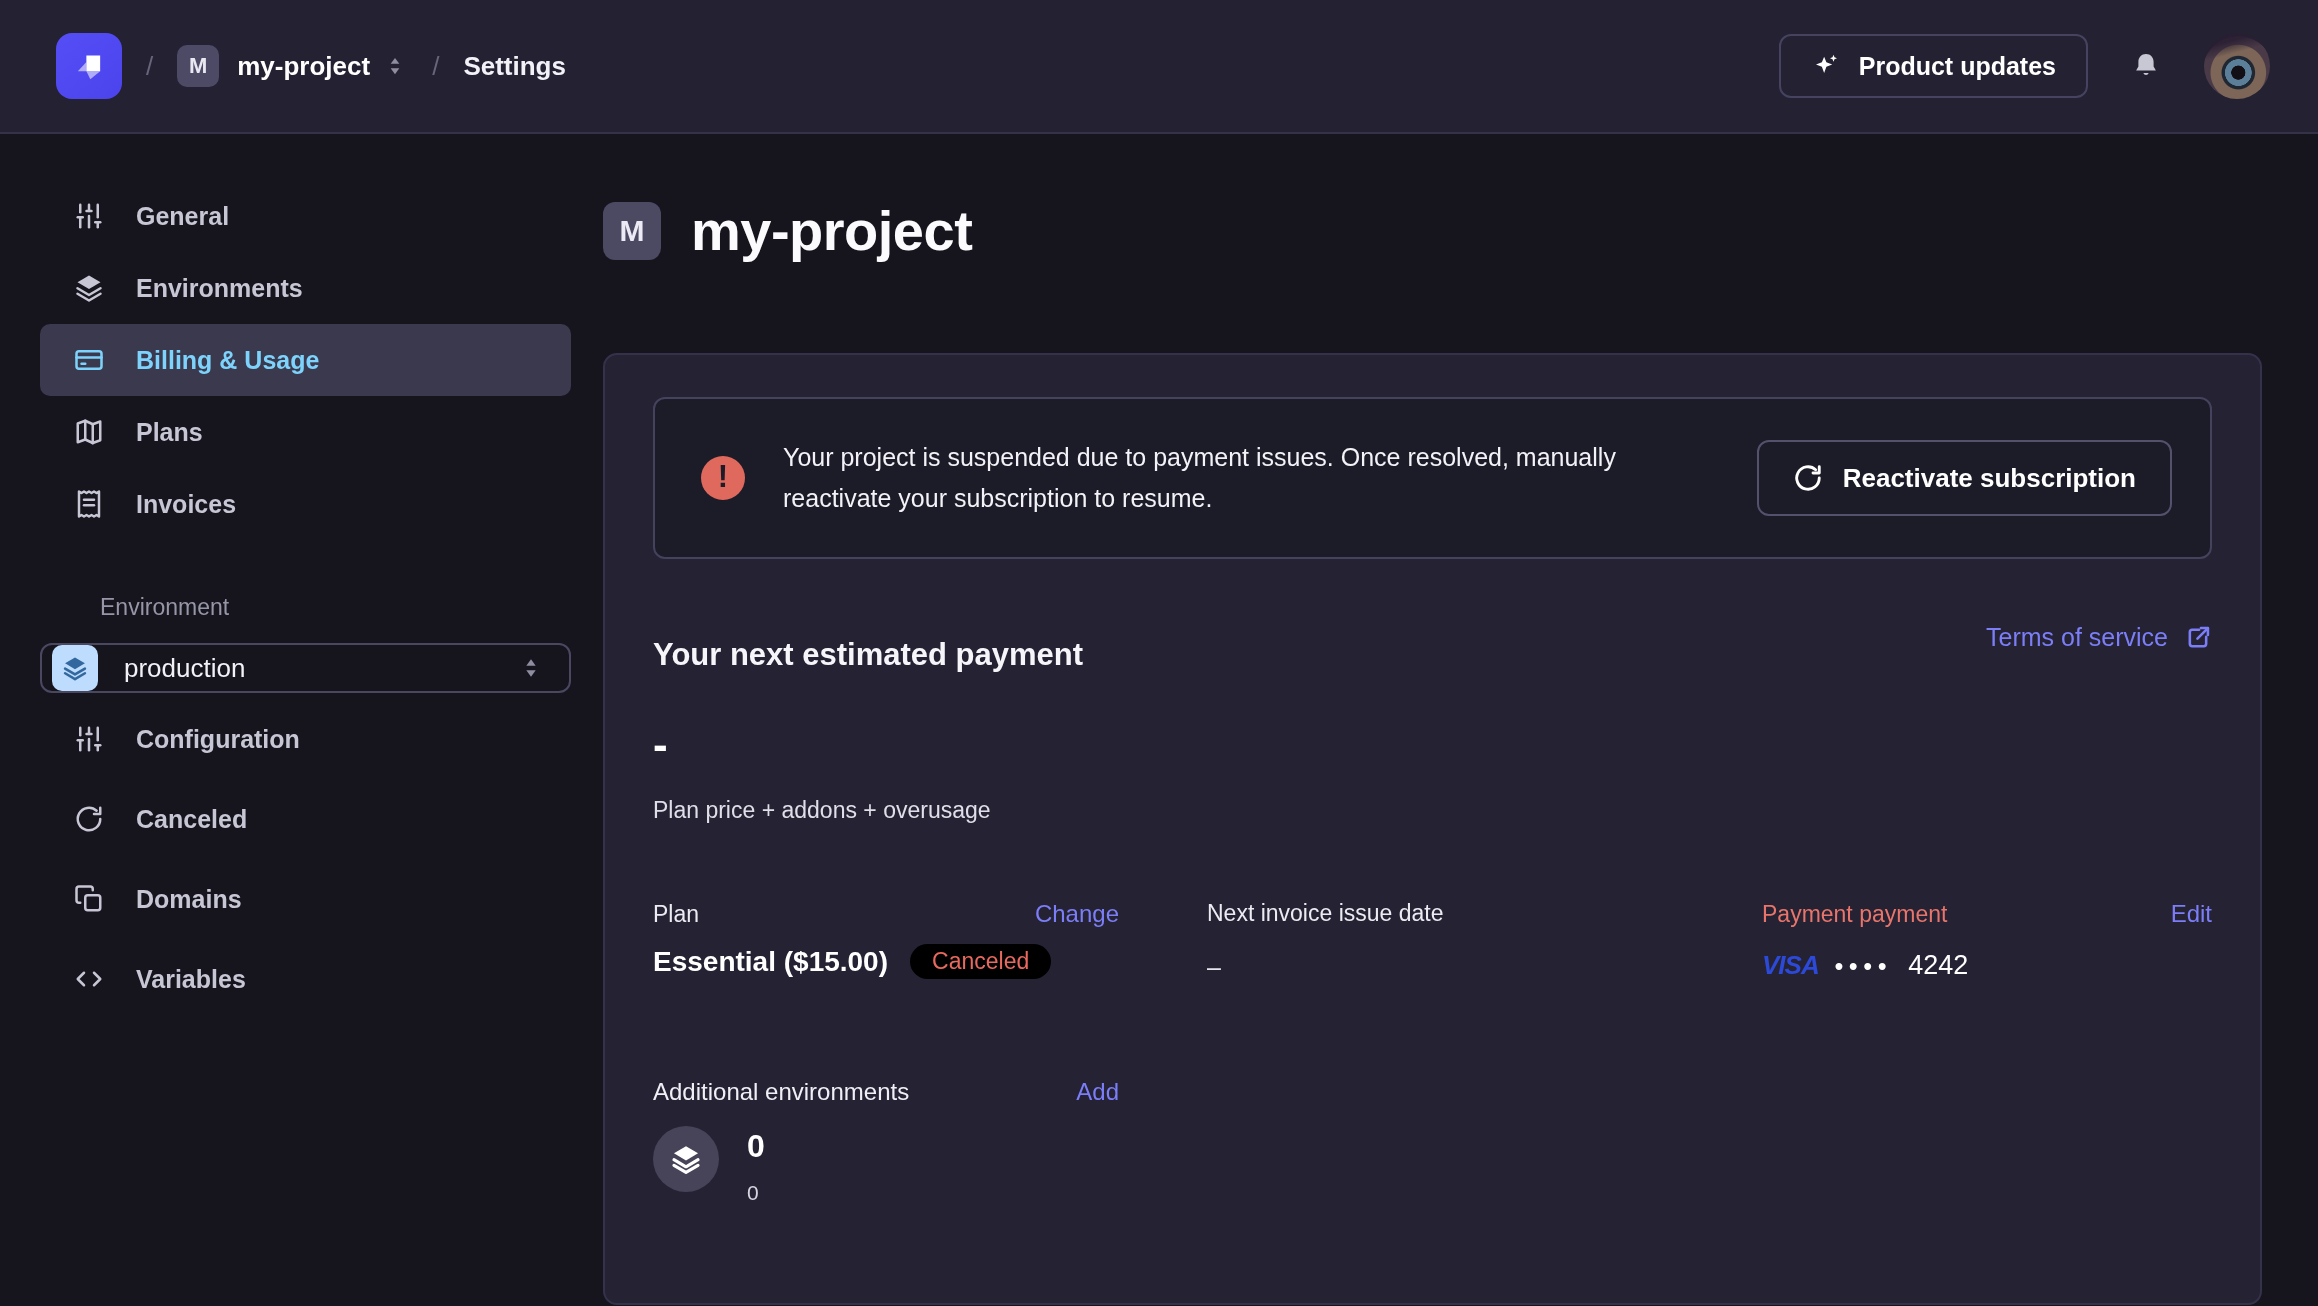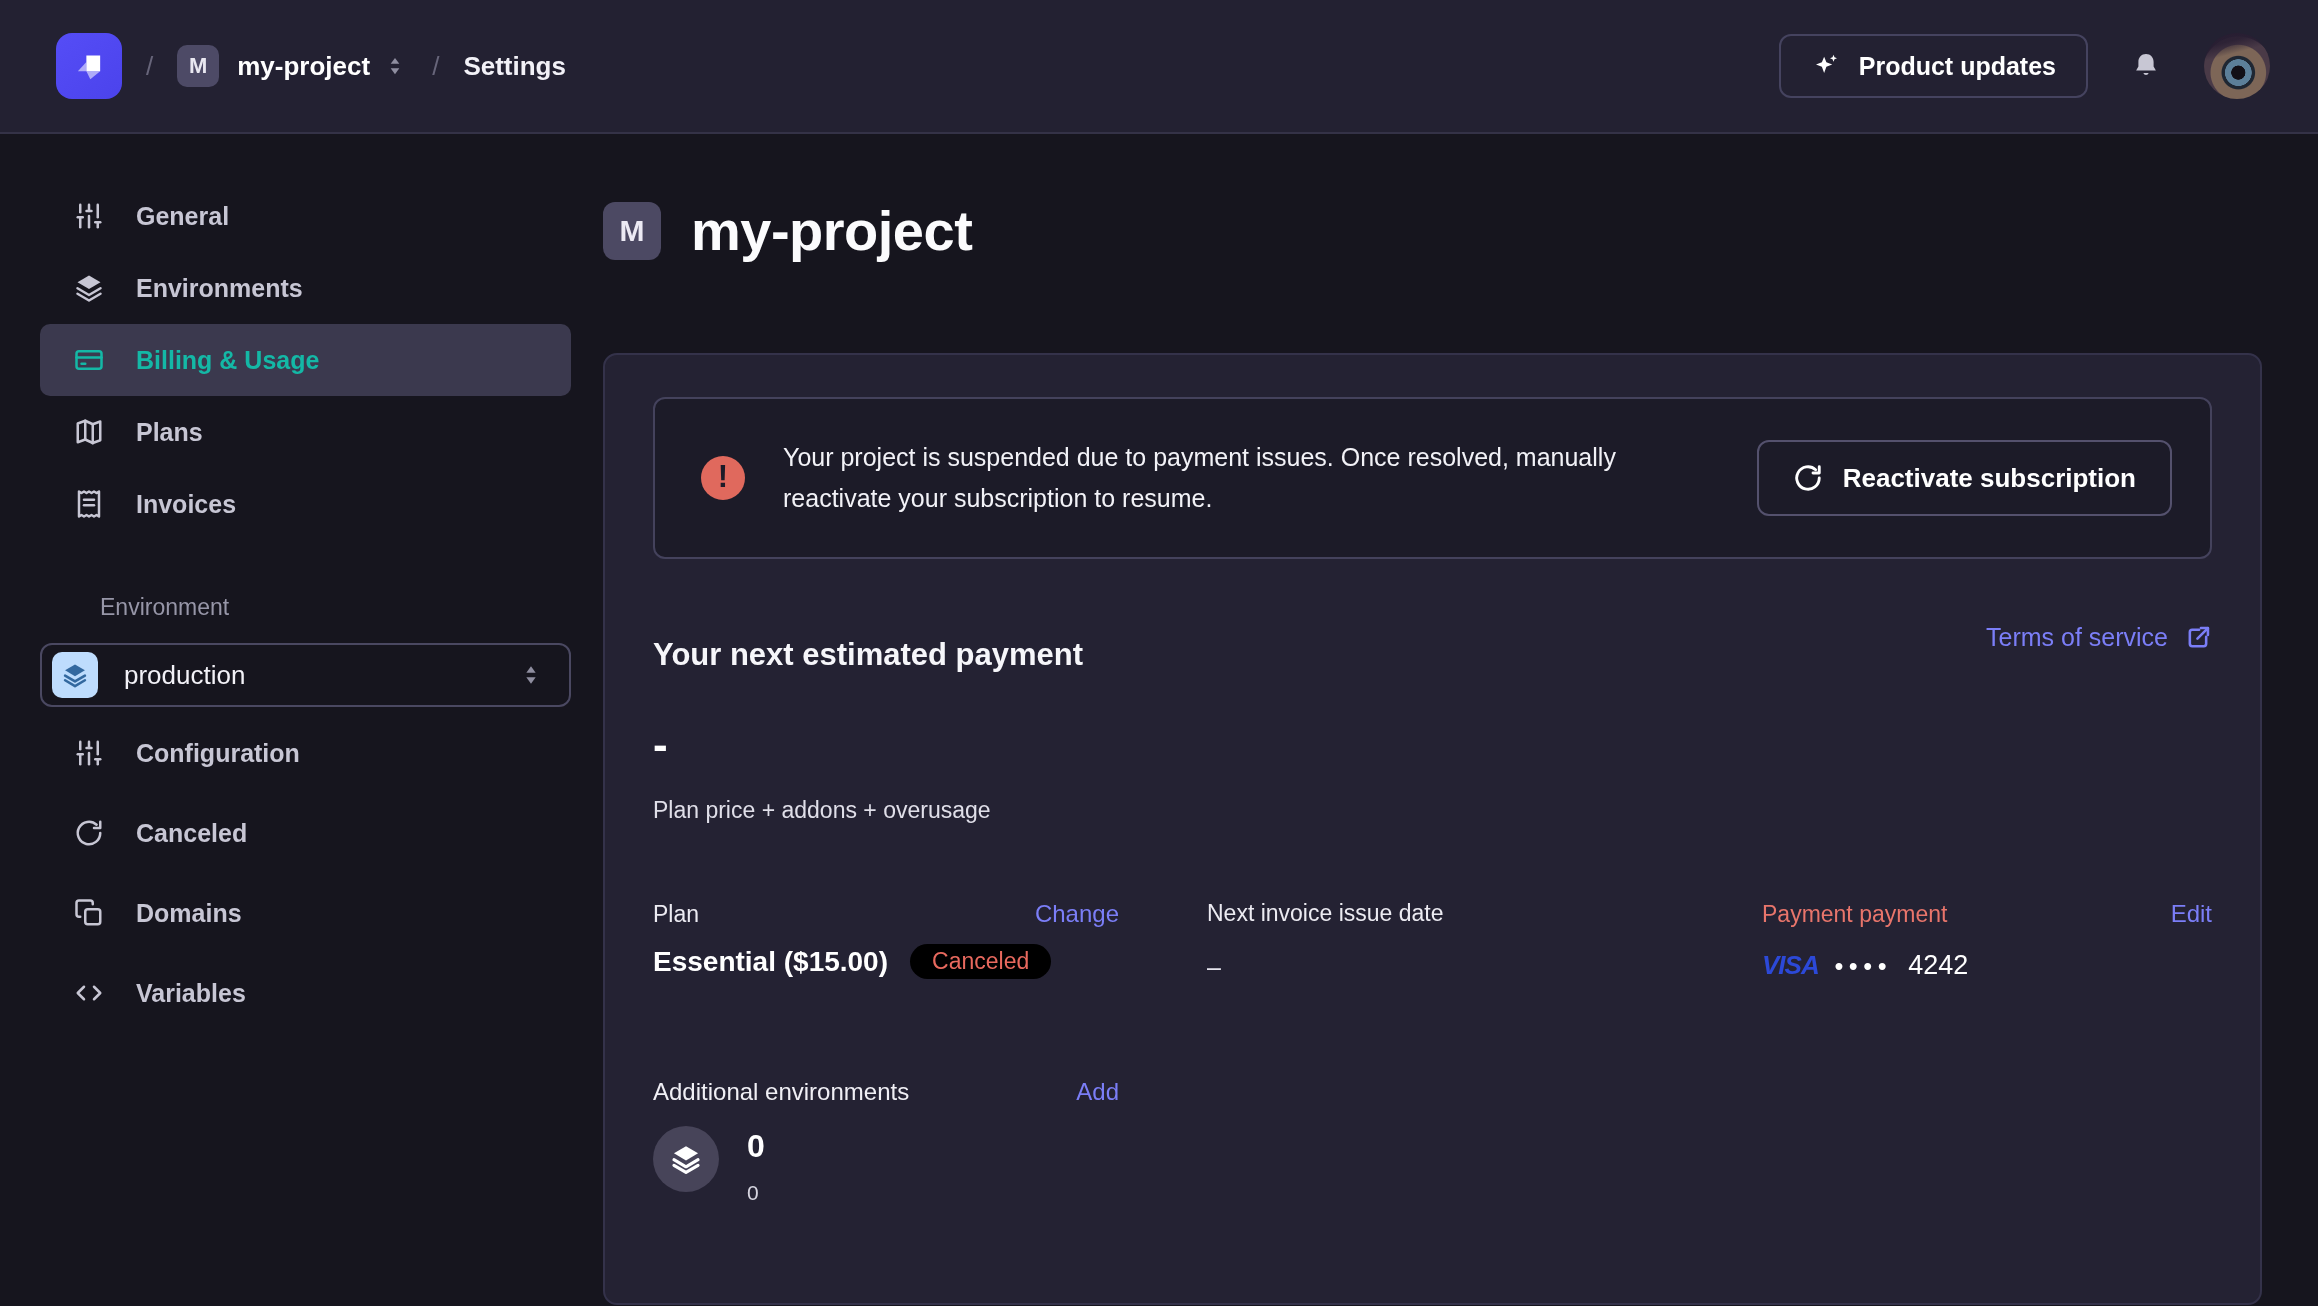--- a/index.html
+++ b/index.html
@@ -36,24 +36,24 @@
   .avatar{width:66px;height:66px;border-radius:50%;cursor:pointer;
     background:
       linear-gradient(165deg,rgba(40,30,50,.85) 0 18%,rgba(40,30,50,0) 34%),
       radial-gradient(circle at 52% 60%,#120f16 0 13%,#5c7f99 14% 25%,#1f2733 26% 31%,#7d6657 33% 52%,#4a3a47 54% 68%,#2a2135 70%);
   }
   
   .layout{display:flex;height:1172px}
   .sidebar{width:603px;flex-shrink:0;padding:46px 32px 0 40px}
   .side-item{height:72px;display:flex;align-items:center;gap:32px;padding:0 34px;
     border-radius:10px;color:var(--item);font-size:25px;font-weight:600;cursor:pointer}
-  .side-item.active{background:var(--active);color:#14b8a6}
+  .side-item.active{background:var(--active);color:#7dd3fc}
   .side-item svg{flex-shrink:0}
   .env-label{margin:54px 0 22px 60px;color:var(--muted);font-size:23px}
-  .env-select{height:64px;border:2px solid #4a4861;border-radius:12px;display:flex;
+  .env-select{height:50px;border:2px solid #4a4861;border-radius:12px;display:flex;
     align-items:center;padding:0 24px 0 10px;gap:26px;cursor:pointer;margin-bottom:10px}
   .env-icon{width:46px;height:46px;border-radius:10px;background:#bedcfd;color:#33689f;
     display:flex;align-items:center;justify-content:center}
   .env-select .val{font-size:26px;color:#f2f1f7}
   .env-select .updown{margin-left:auto}
   .env-nav .side-item{margin-bottom:8px}
   
   .main{flex:1;padding:64px 56px 0 0}
   .title-row{display:flex;align-items:center;gap:30px;margin-bottom:90px}
   .title-badge{width:58px;height:58px;border-radius:12px;background:#4c4963;font-size:30px;

